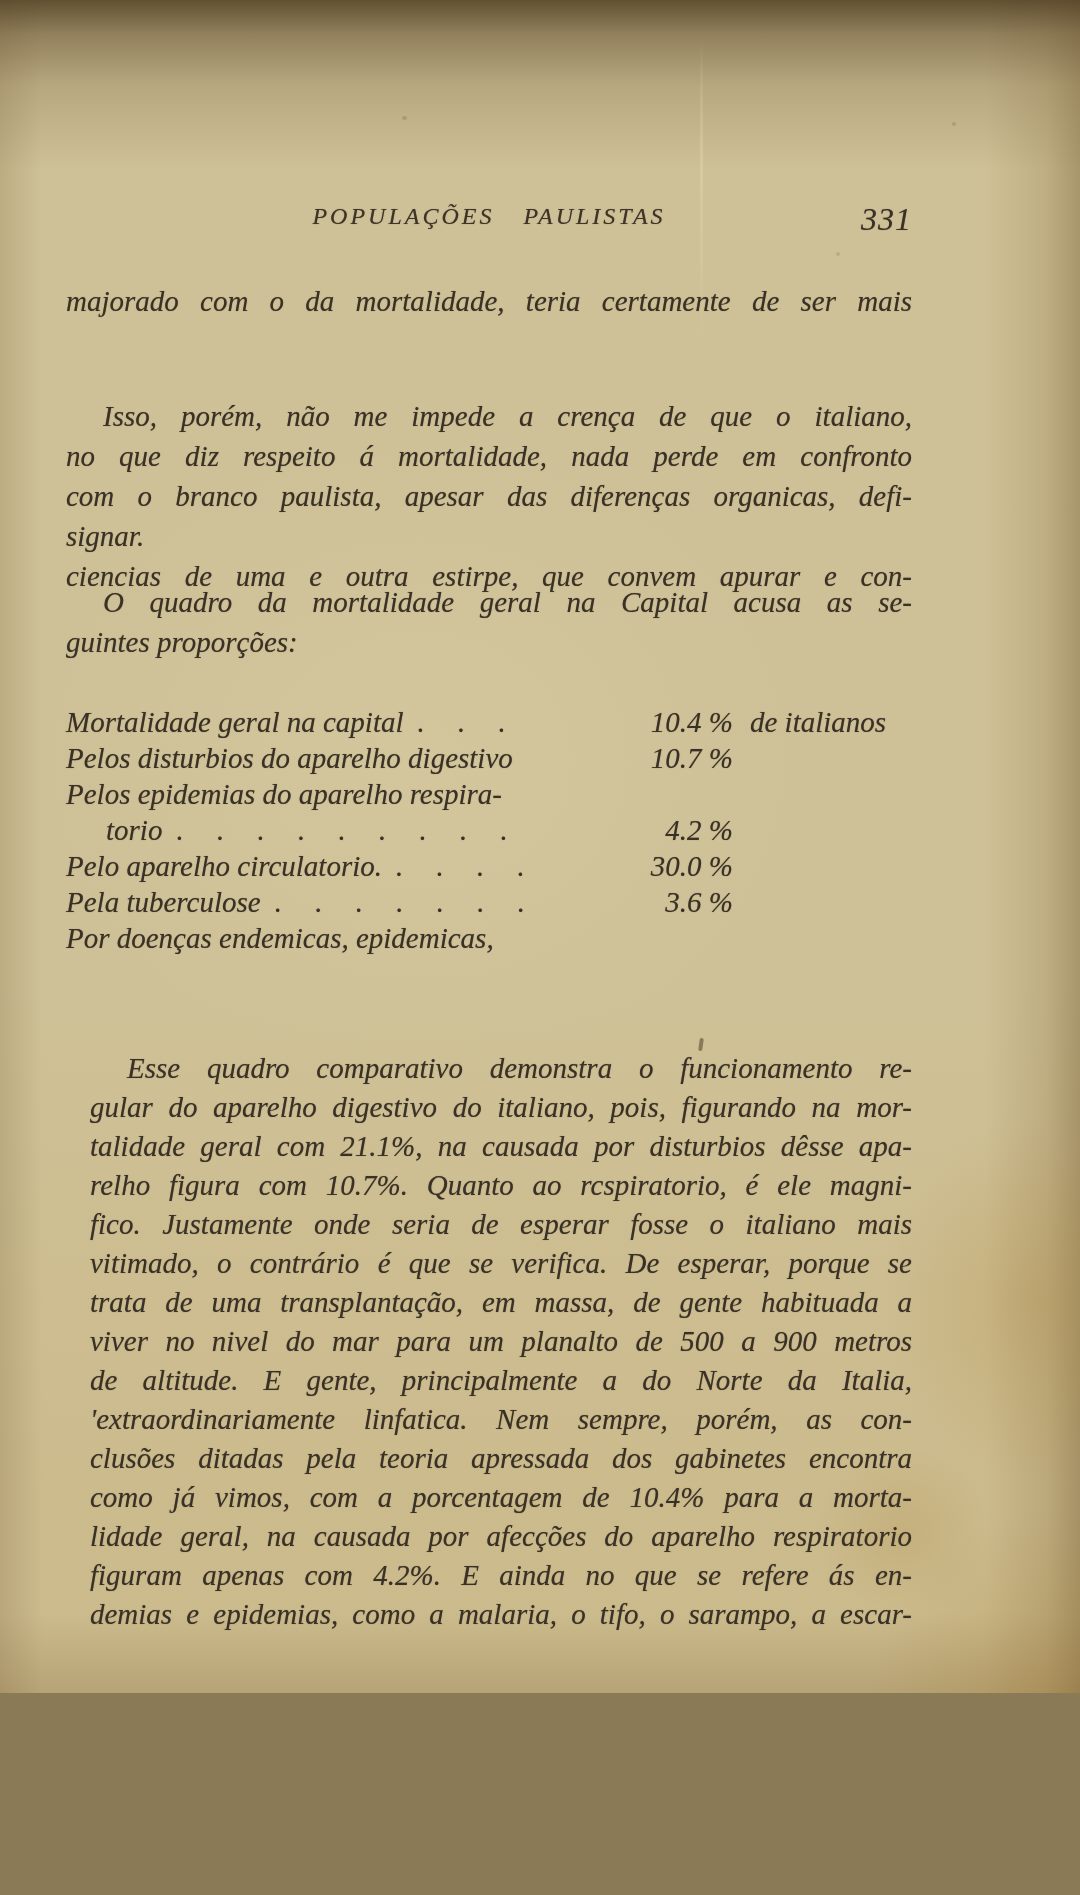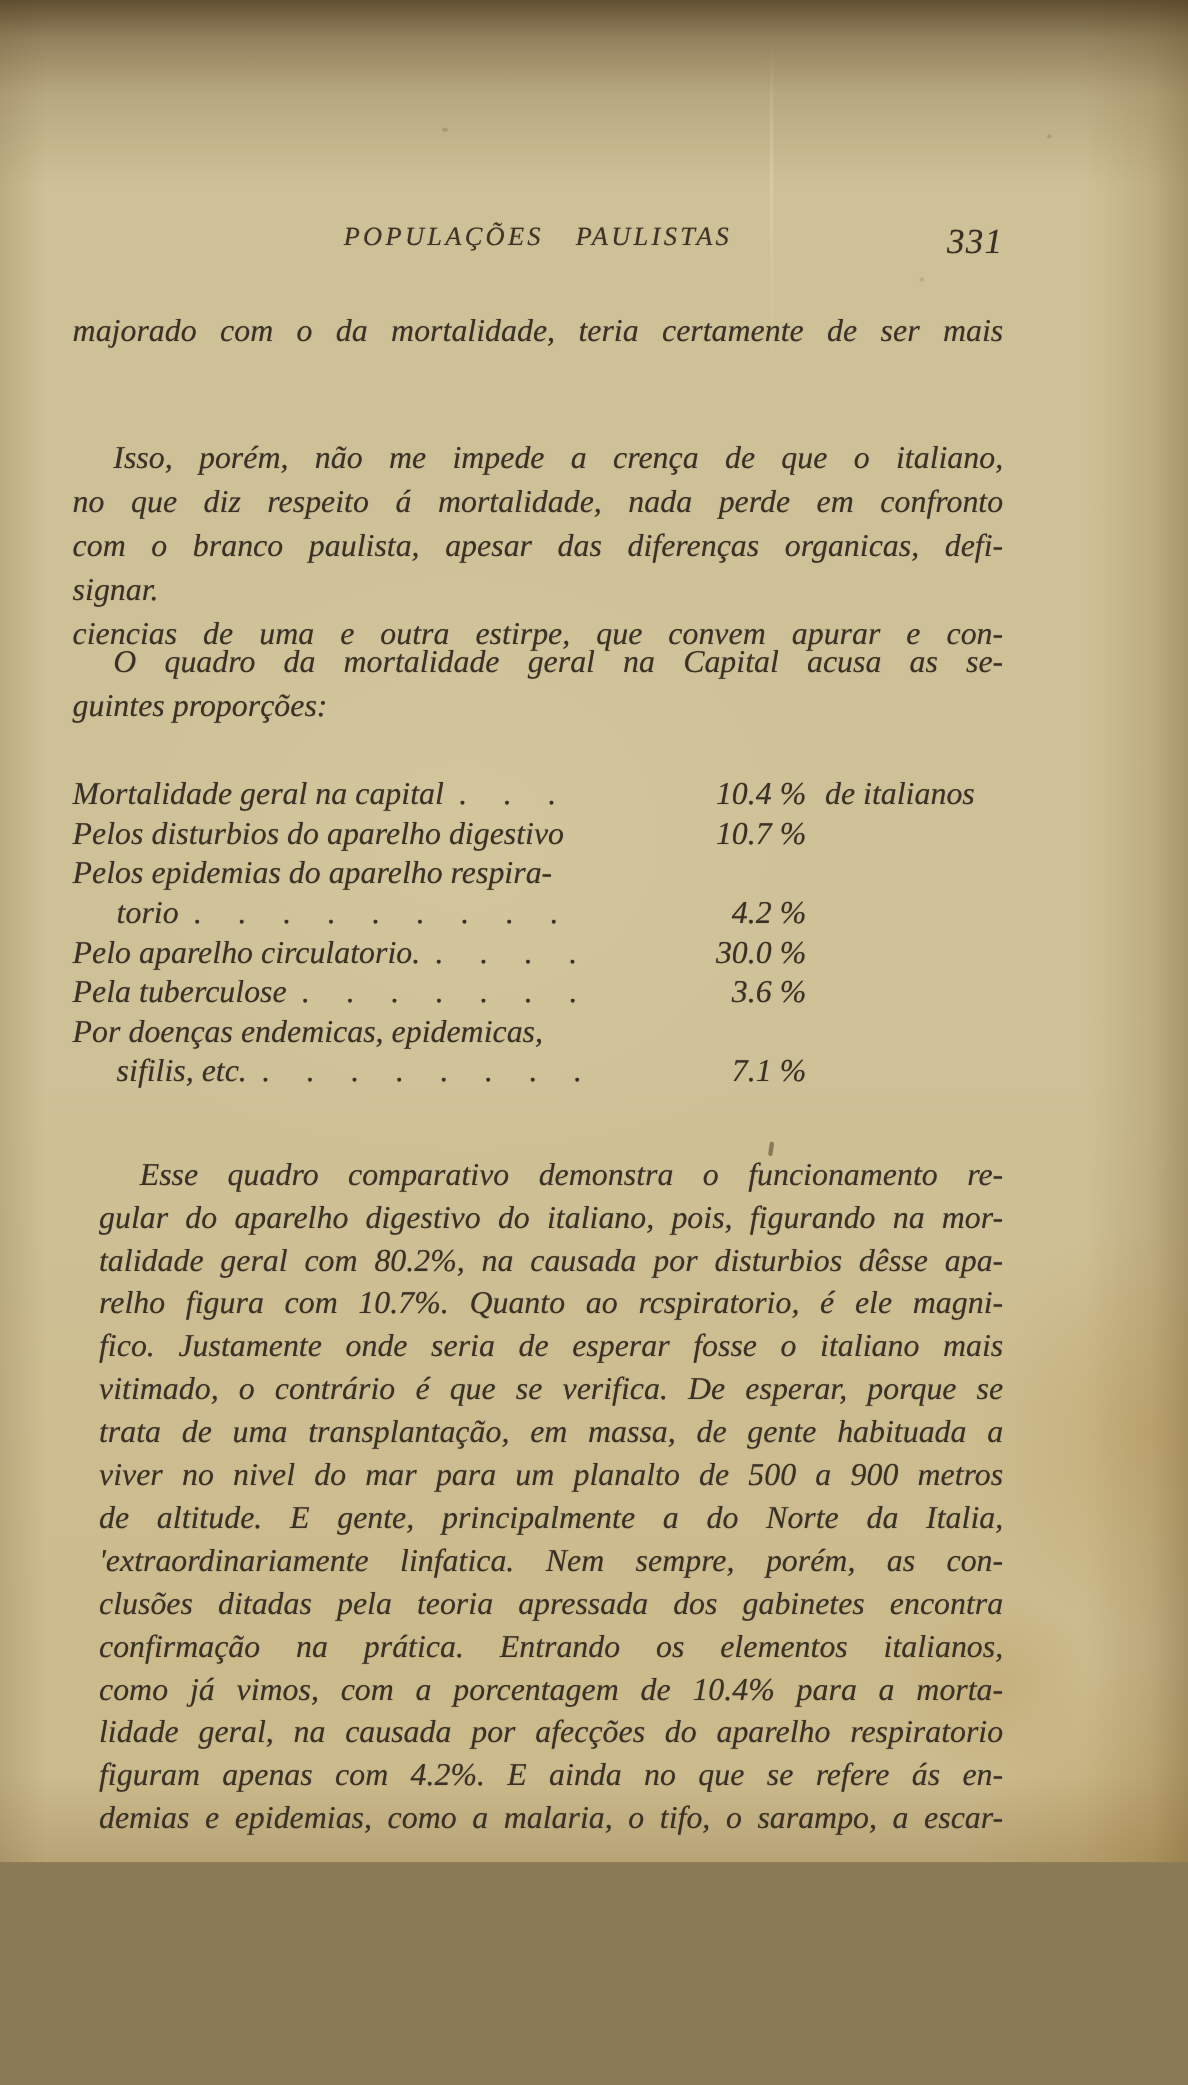--- a/index.html
+++ b/index.html
@@ -127,39 +127,34 @@
         <span class="t-label">Pelo aparelho circulatorio.<span class="t-dots">. . . .</span></span>
         <span class="t-value">30.0 %</span>
       </div>
       <div class="trow">
         <span class="t-label">Pela tuberculose<span class="t-dots">. . . . . . .</span></span>
         <span class="t-value">3.6 %</span>
       </div>
       <div class="trow">
         <span class="t-label">Por doenças endemicas, epidemicas,</span>
       </div>
-      <div class="trow">
-        <span class="t-label t-indent">sifilis, etc.<span class="t-dots">. . . . . . . .</span></span>
-        <span class="t-value">7.1 %</span>
-      </div>
     </div>
 
   <div class="textblock para" id="p4">
       <div class="line first-indent">Esse quadro comparativo demonstra o funcionamento re-</div>
       <div class="line">gular do aparelho digestivo do italiano, pois, figurando na mor-</div>
-      <div class="line">talidade geral com 80.2%, na causada por disturbios dêsse apa-</div>
+      <div class="line">talidade geral com 21.1%, na causada por disturbios dêsse apa-</div>
       <div class="line">relho figura com 10.7%.  Quanto ao rcspiratorio, é ele magni-</div>
       <div class="line">fico.  Justamente onde seria de esperar fosse o italiano mais</div>
       <div class="line">vitimado, o contrário é que se verifica.  De esperar, porque se</div>
       <div class="line">trata de uma transplantação, em massa, de gente habituada a</div>
       <div class="line">viver no nivel do mar para um planalto de 500 a 900 metros</div>
       <div class="line">de altitude.  E gente, principalmente a do Norte da Italia,</div>
       <div class="line">'extraordinariamente linfatica.  Nem sempre, porém, as con-</div>
       <div class="line">clusões ditadas pela teoria apressada dos gabinetes encontra</div>
-      <div class="line">confirmação na prática.  Entrando os elementos italianos,</div>
       <div class="line">como já vimos, com a porcentagem de 10.4% para a morta-</div>
       <div class="line">lidade geral, na causada por afecções do aparelho respiratorio</div>
       <div class="line">figuram apenas com 4.2%.  E ainda no que se refere ás en-</div>
       <div class="line">demias e epidemias, como a malaria, o tifo, o sarampo, a escar-</div>
     </div>
 
   <div class="fold"></div>
   <div class="tick"></div>
   <div class="speck s1"></div>
   <div class="speck s2"></div>

